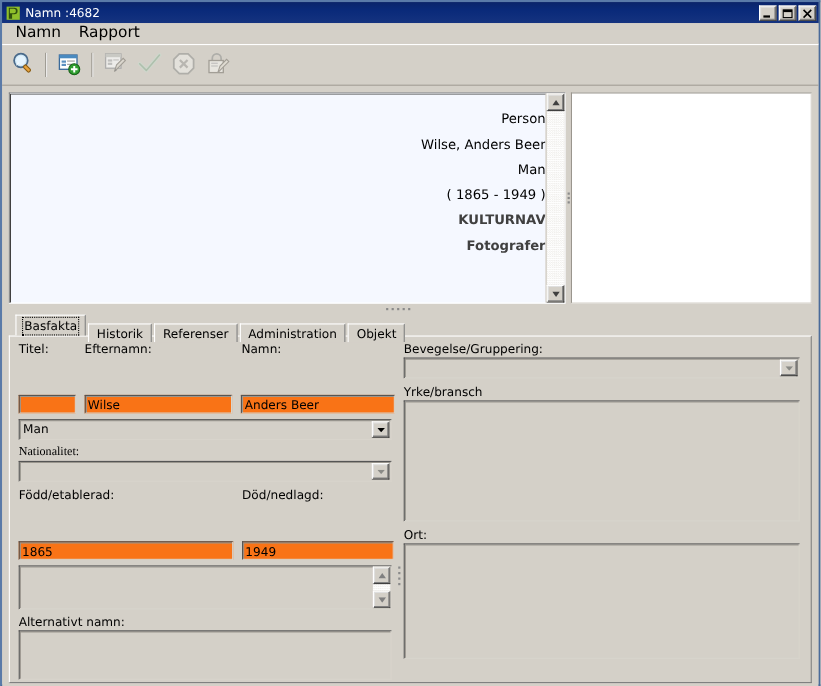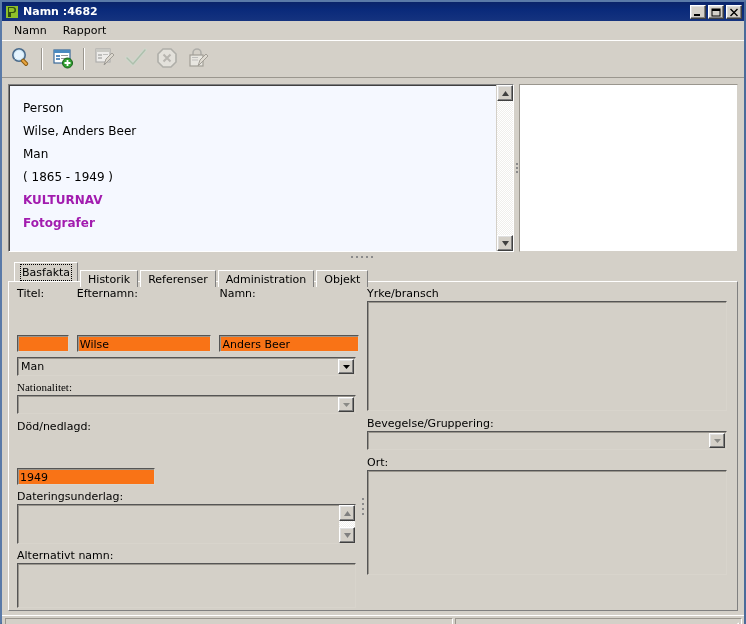--- a/index.html
+++ b/index.html
@@ -37,21 +37,21 @@
     flex: 0 0 auto;
   }
   .title-icon {
     width: 14px; height: 14px;
     margin-right: 4px;
     position: relative;
     flex: 0 0 auto;
   }
   .title-text {
     color: #fff;
-    font-weight: bold;
+    font-weight: normal;
     font-size: 11px;
     letter-spacing: 0px;
     flex: 1 1 auto;
     white-space: nowrap;
     overflow: hidden;
   }
   .win-btns { display: flex; gap: 2px; flex: 0 0 auto; }
   .win-btn {
     width: 16px; height: 14px;
     background: #d4d0c8;
@@ -68,21 +68,21 @@
     height: 18px;
     background: #d4d0c8;
     display: flex;
     align-items: center;
     padding-left: 4px;
     flex: 0 0 auto;
     border-bottom: 1px solid #d4d0c8;
   }
   .menu-item {
     padding: 2px 8px;
-    font-size: 11px;
+    font-size: 14px;
     cursor: default;
     white-space: nowrap;
   }
   
   .toolbar {
     height: 36px;
     background: #d4d0c8;
     border-top: 1px solid #fff;
     border-bottom: 1px solid #9a968e;
     display: flex;
@@ -110,22 +110,23 @@
     flex: 1 1 auto;
     position: relative;
     background: #d4d0c8;
     padding: 6px 6px 0 6px;
     box-sizing: border-box;
     display: flex;
     flex-direction: column;
   }
   .top-split {
     display: flex;
-    height: 168px;
-    flex: 0 0 auto;
+    height: 192px;
+    flex: 0 0 auto;
+    text-align: right;
   }
   .info-panel {
     width: 506px;
     background: #f5f8ff;
     border: 1px solid;
     border-color: #808080 #fff #fff #808080;
     box-shadow: inset 1px 1px 0 #404040;
     box-sizing: border-box;
     display: flex;
     position: relative;
@@ -135,21 +136,21 @@
     padding: 12px 0 0 14px;
     overflow: hidden;
   }
   .info-line {
     font-size: 12px;
     line-height: 23px;
     color: #000;
     white-space: nowrap;
   }
   .info-line.link {
-    color: #a21caf;
+    color: #404040;
     font-weight: bold;
     cursor: default;
   }
   
   .vscroll {
     width: 16px;
     flex: 0 0 auto;
     background-color: #d4d0c8;
     background-image:
       repeating-conic-gradient(#f0efec 0% 25%, #ffffff 0% 50%);
@@ -572,28 +573,31 @@
             <span class="val"></span>
             <span class="arrow">
               <svg width="7" height="4" viewBox="0 0 7 4">
                   <polygon points="0,0 7,0 3.5,4" fill="#8a8a86"></polygon>
                 </svg>
             </span>
           </div>
         </div>
 
         <div class="row">
+          <div style="width:195px;">
+            <div class="field-label">Född/etablerad:</div>
+            <div class="txt">1865</div>
+          </div>
           <div style="width:138px;">
             <div class="field-label">Död/nedlagd:</div>
             <div class="txt">1949</div>
           </div>
         </div>
 
         <div style="margin-bottom:5px;">
-          <div class="field-label">Dateringsunderlag:</div>
           <div class="area" style="width:339px;height:40px;">
             <span class="filler"></span>
             <span class="area-scroll">
               <span class="sb-arrow">
                 <svg width="7" height="5" viewBox="0 0 7 5">
                     <polygon points="3.5,0 7,5 0,5" fill="#808080"></polygon>
                   </svg>
               </span>
               <span class="sb-arrow">
                 <svg width="7" height="5" viewBox="0 0 7 5">
@@ -616,35 +620,35 @@
         <span class="dots">
             <i></i>
             <i></i>
             <i></i>
             <i></i>
           </span>
       </div>
 
       <div class="col-right">
         <div style="margin-bottom:6px;">
-          <div class="field-label">Yrke/bransch</div>
-          <div class="area" style="width:100%;height:110px;">
-            <span class="filler"></span>
-          </div>
-        </div>
-
-        <div style="margin-bottom:6px;">
           <div class="field-label">Bevegelse/Gruppering:</div>
           <div class="combo" style="width:100%;">
             <span class="val"></span>
             <span class="arrow">
               <svg width="7" height="4" viewBox="0 0 7 4">
                   <polygon points="0,0 7,0 3.5,4" fill="#8a8a86"></polygon>
                 </svg>
             </span>
+          </div>
+        </div>
+
+        <div style="margin-bottom:6px;">
+          <div class="field-label">Yrke/bransch</div>
+          <div class="area" style="width:100%;height:110px;">
+            <span class="filler"></span>
           </div>
         </div>
 
         <div>
           <div class="field-label">Ort:</div>
           <div class="area" style="width:100%;height:105px;">
             <span class="filler"></span>
           </div>
         </div>
       </div>

